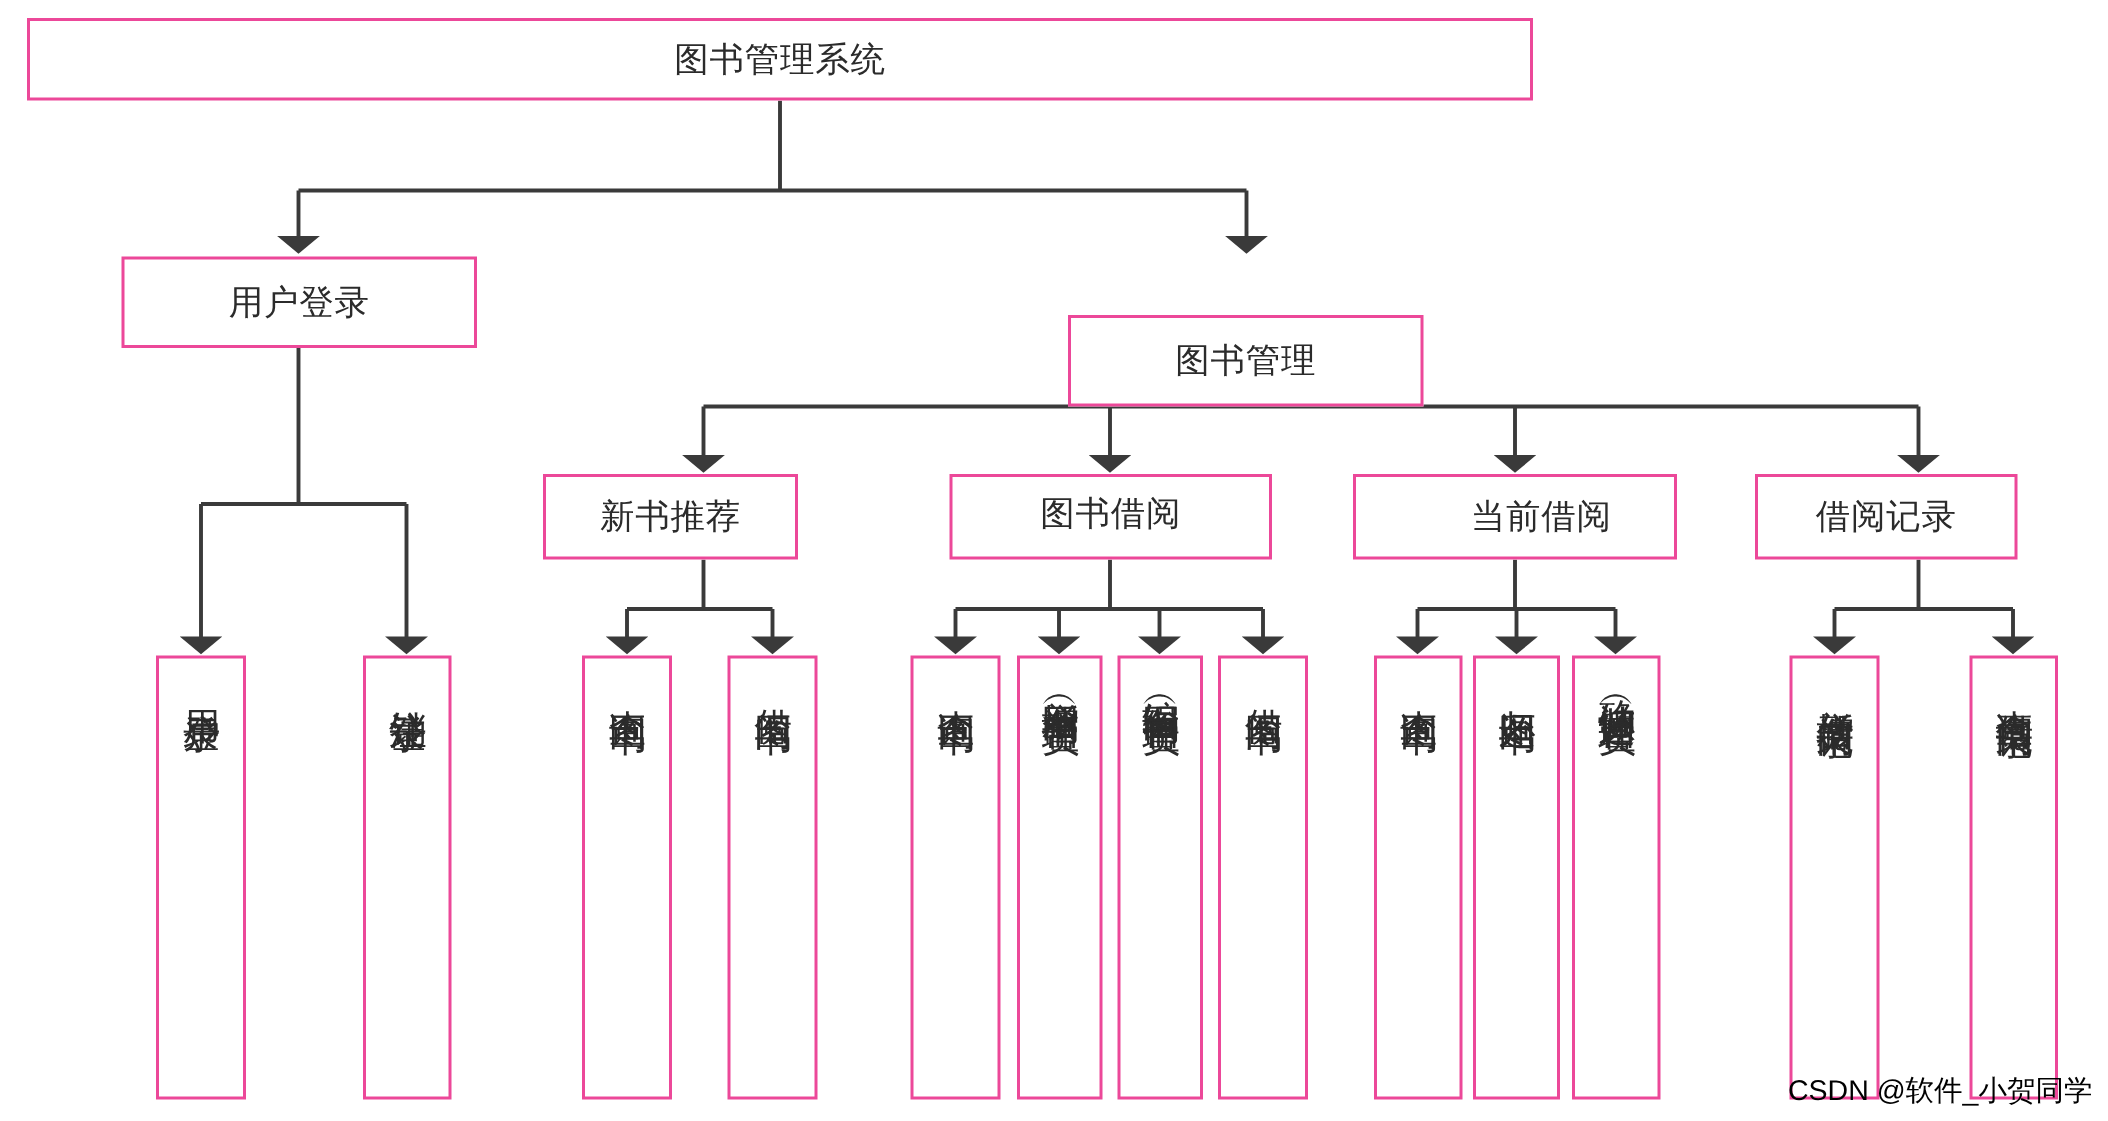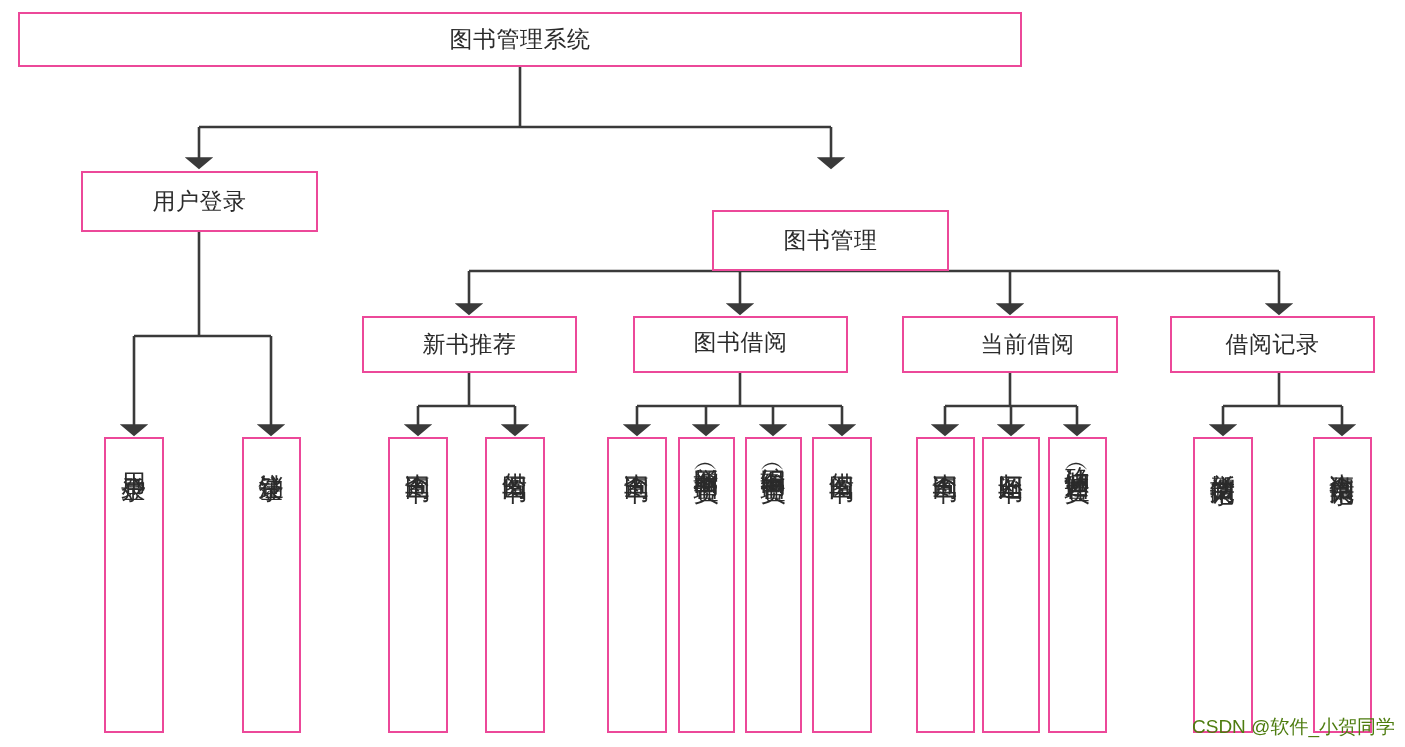--- a/index.html
+++ b/index.html
@@ -63,21 +63,21 @@
     font-size: 25px;
     line-height: 1.12;
     letter-spacing: 2px;
     white-space: nowrap;
   }
   .node.vertical.tall-text {
     padding-top: 8px;
   }
   .watermark {
     position: absolute;
-    color: #4d7c0f;
+    color: #000000;
     font-size: 19px;
     white-space: nowrap;
     z-index: 5;
     font-family: "Liberation Sans", "DejaVu Sans", sans-serif;
   }
 </style>
 </head>
 <body>
 
 <div id="diagram-canvas">
@@ -136,30 +136,30 @@
     <span class="node-label">图书管理系统</span>
   </div>
 
   <div class="node horizontal" style="left:81px; top:171px; width:237px; height:61px;">
     <span class="node-label">用户登录</span>
   </div>
   <div class="node horizontal" style="left:712px; top:171px; width:237px; height:61px;margin-top:39px;">
     <span class="node-label">图书管理</span>
   </div>
 
-  <div class="node horizontal" style="left:362px; top:316px; width:215px; height:57px;">
+  <div class="node horizontal" style="left:362px; top:316px; width:170px; height:57px;">
     <span class="node-label">新书推荐</span>
   </div>
   <div class="node horizontal" style="left:633px; top:316px; width:215px; height:57px;font-family:Liberation Mono, monospace;">
     <span class="node-label">图书借阅</span>
   </div>
   <div class="node horizontal" style="left:902px; top:316px; width:216px; height:57px;padding-left:35px;">
     <span class="node-label">当前借阅</span>
   </div>
-  <div class="node horizontal" style="left:1170px; top:316px; width:205px; height:57px;">
+  <div class="node horizontal" style="left:1170px; top:316px; width:175px; height:57px;">
     <span class="node-label">借阅记录</span>
   </div>
 
   <div class="node vertical" style="left:104px; top:437px; width:60px; height:296px;">
     <span class="node-label">用户登录</span>
   </div>
   <div class="node vertical" style="left:242px; top:437px; width:59px; height:296px;">
     <span class="node-label">注销登录</span>
   </div>
 

